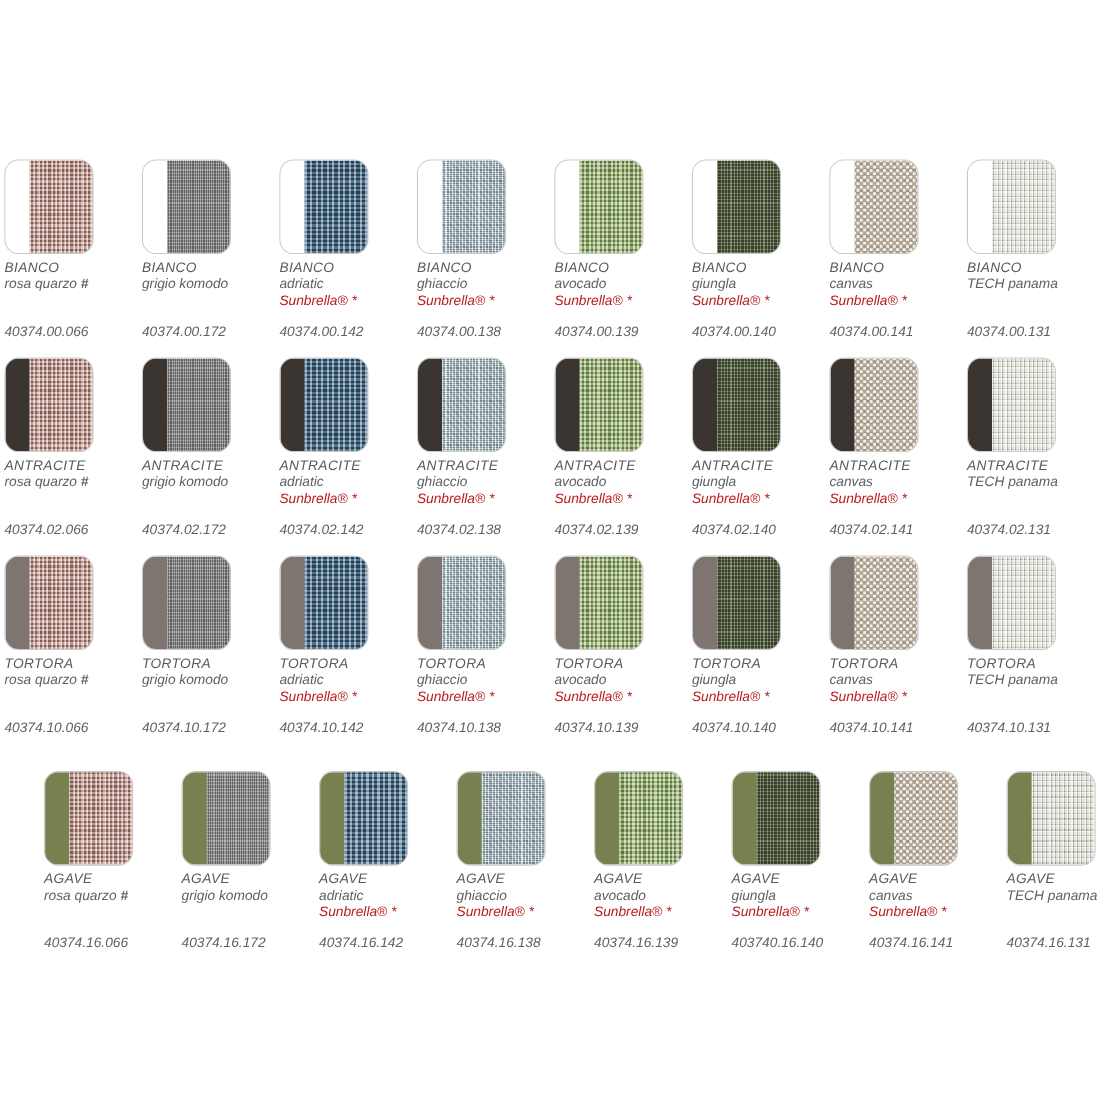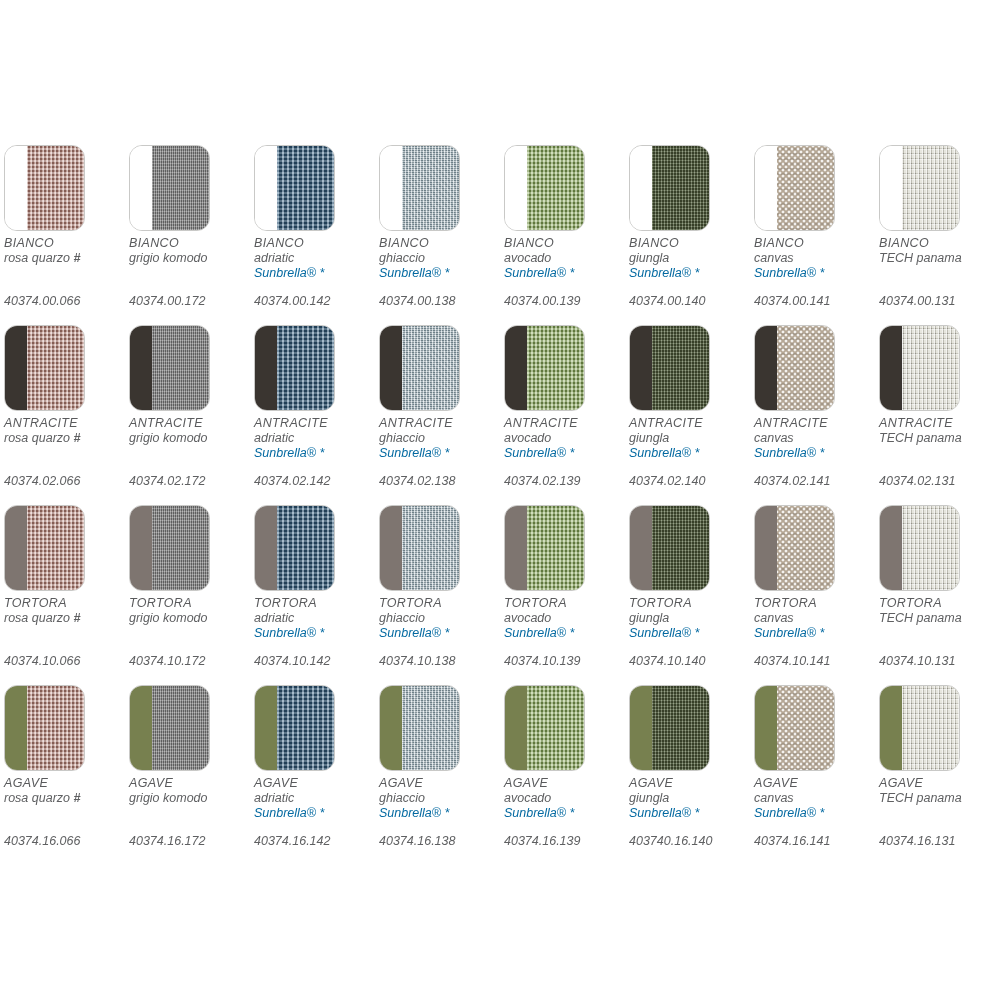--- a/index.html
+++ b/index.html
@@ -178,21 +178,21 @@
   }
   .cap-colour {
     font-size: 12.5px;
     line-height: 15px;
     color: #5f6062;
     white-space: nowrap;
   }
   .cap-brand {
     font-size: 12.5px;
     line-height: 15px;
-    color: #0369a1;
+    color: #b91c1c;
     white-space: nowrap;
     min-height: 15px;
   }
   .cap-code {
     position: absolute;
     left: 0;
     top: 58px;
     font-size: 12.5px;
     line-height: 15px;
     color: #5f6062;
@@ -588,21 +588,21 @@
             </div>
           </div>
           <div class="caption">
             <div class="cap-family">TORTORA</div>
             <div class="cap-colour"><span>TECH panama</span></div>
             <div class="cap-brand"></div>
             <div class="cap-code">40374.10.131</div>
           </div>
         </div>
       </div>
-      <div class="swatch-row" style="top: 0px; height: 180px;">
+      <div class="swatch-row" style="top: 16px; height: 180px; margin-left: 36px;">
         <div class="swatch-cell" style="left: 0px;">
           <div class="chip">
             <div class="chip-left" style="background: rgb(119, 128, 79);">
               <div class="tex tex-solid"></div>
             </div>
             <div class="chip-right" style="background: rgb(192, 134, 121);">
               <div class="tex tex-basket"></div>
             </div>
           </div>
           <div class="caption">

